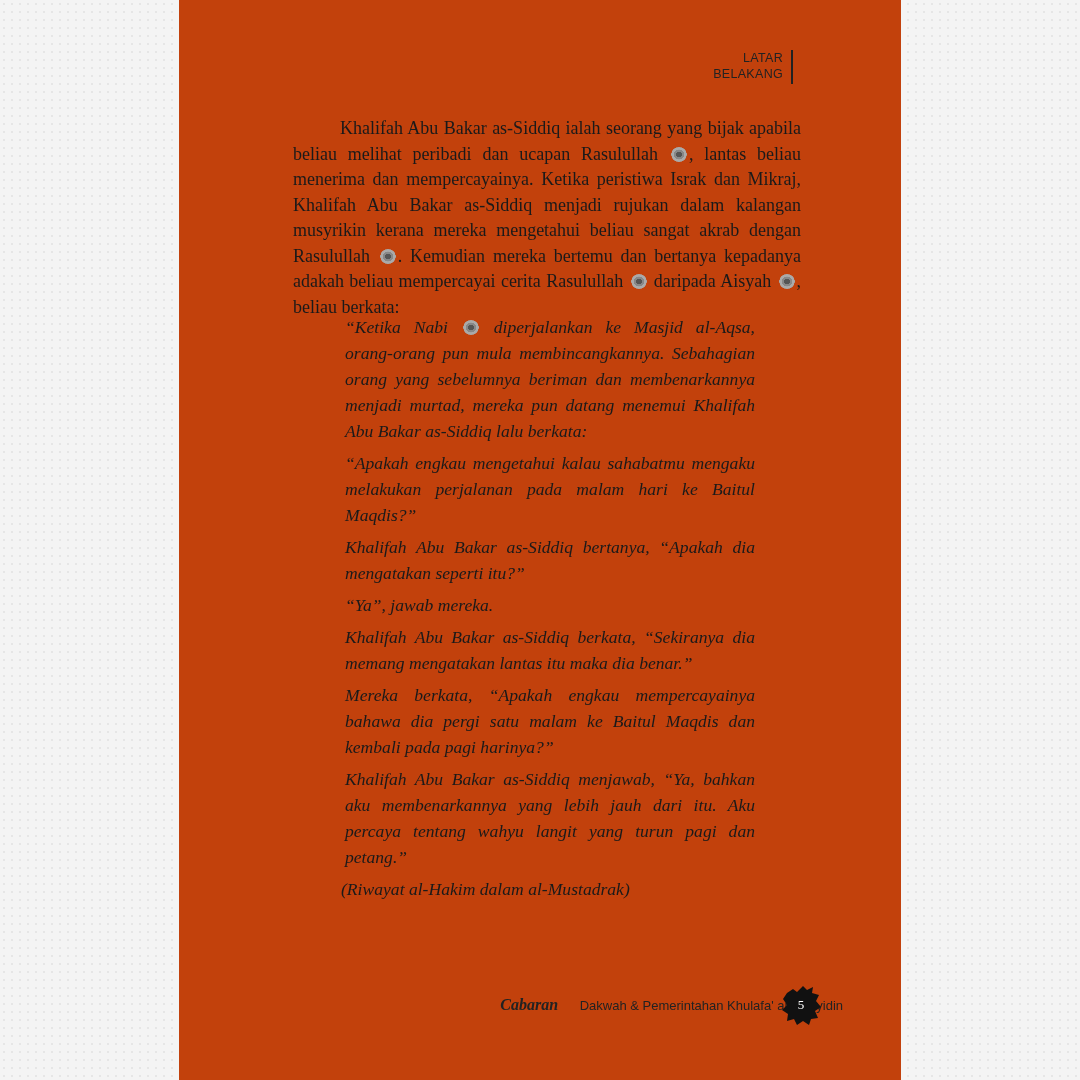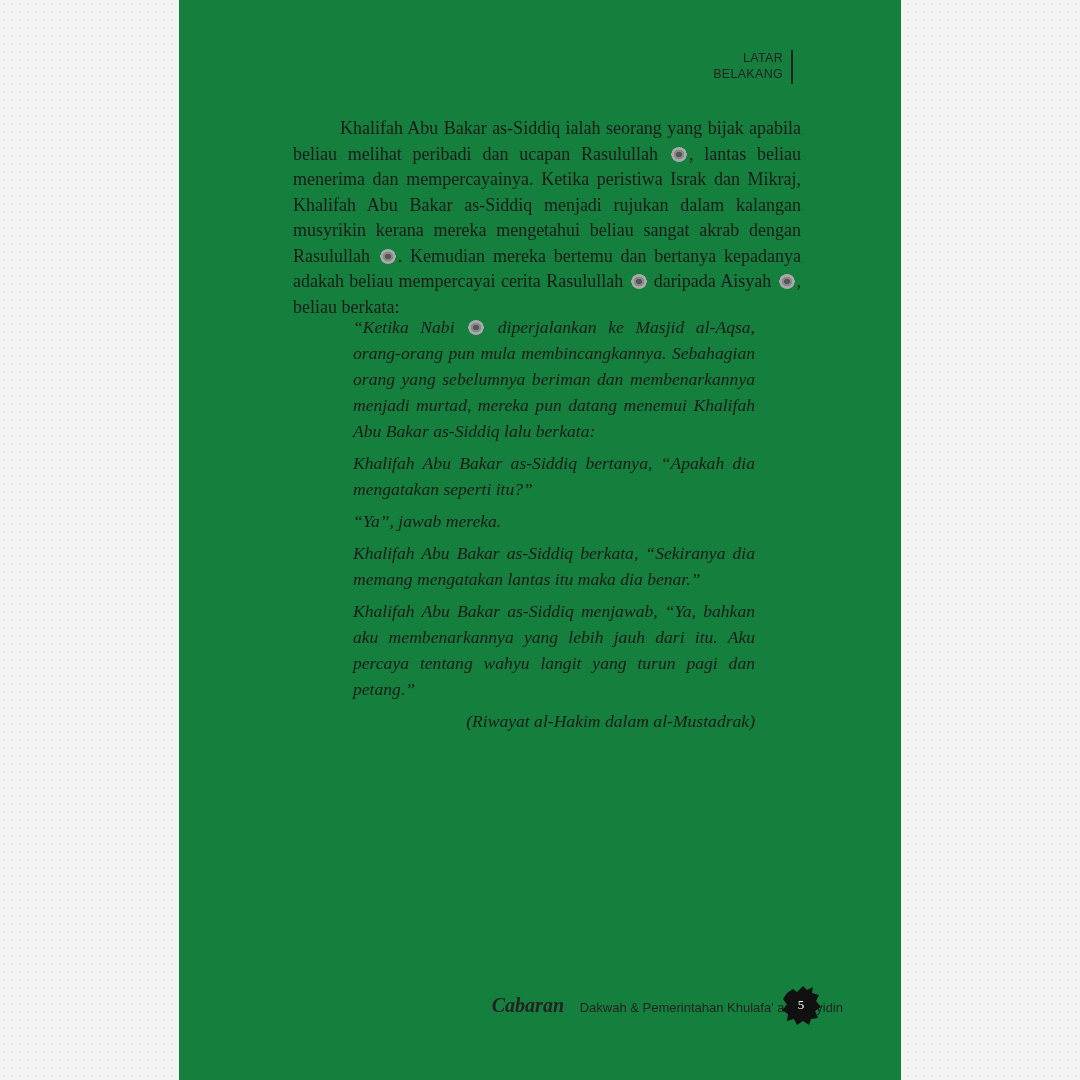--- a/index.html
+++ b/index.html
@@ -5,21 +5,21 @@
     html, body { margin: 0; padding: 0; }
     body {
       width: 1080px; height: 1080px; position: relative; overflow: hidden;
       background-color: #f4f4f4;
       background-image: radial-gradient(#e6e6e6 0.8px, transparent 1px);
       background-size: 8px 8px;
       font-family: "Liberation Serif", serif;
     }
     .page {
       position: absolute; left: 179px; top: 0; width: 722px; height: 1080px;
-      background: #15803d;
+      background: #c2410c;
     }
     .running-head {
       position: absolute; right: 108px; top: 50px;
       text-align: right; font-family: "Liberation Sans", sans-serif;
       font-size: 12.5px; line-height: 16px; letter-spacing: 0.3px; color: #222;
       padding-right: 10px;
     }
     .running-head .bar {
       position: absolute; right: 0; top: 0; width: 2px; height: 34px; background: #222;
     }
@@ -32,30 +32,30 @@
       display: inline-block; width: 16px; height: 15px; vertical-align: -2px;
       border-radius: 50%;
       background: radial-gradient(circle, #555 0 25%, #888 26% 45%, #aaa 46% 70%, transparent 71%);
       margin: 0 2px;
     }
     .quote {
       position: absolute; left: 162px; top: 314px; width: 414px;
       font-style: italic; font-size: 17.6px; line-height: 26px; color: #1a1a1a;
       text-align: justify;
     }
-    .quote p { margin: 0 0 6px 12px; }
-    .quote .ref { text-align: right; margin-top: 2px; }
+    .quote p { margin: 0 0 6px 4px; }
+    .quote .ref { margin-top: 2px; }
     .footer {
       position: absolute; left: 244px; top: 990px; width: 420px;
       text-align: right; font-family: "Liberation Sans", sans-serif;
       font-size: 13px; color: #222; line-height: 30px;
     }
     .footer .brand {
       font-family: "Liberation Serif", serif; font-style: italic; font-weight: bold;
-      font-size: 20px; margin-right: 12px;
+      font-size: 16px; margin-right: 18px;
     }
     .page-num {
       position: absolute; left: 600px; top: 983px; width: 44px; height: 44px;
     }
     .page-num svg { position: absolute; left: 0; top: 0; }
     .page-num span {
       position: absolute; left: 0; top: 0; width: 44px; height: 44px;
       text-align: center; line-height: 44px; color: #fff;
       font-family: "Liberation Serif", serif; font-size: 13px;
     }
@@ -80,23 +80,25 @@
       <span class="salawat"></span><span>, beliau berkata:</span>
     </p>
   </div>
 
   <div class="quote">
     <p>
       <span>“Ketika Nabi</span>
       <span class="salawat"></span>
       <span>diperjalankan ke Masjid al-Aqsa, orang-orang pun mula membincangkannya. Sebahagian orang yang sebelumnya beriman dan membenarkannya menjadi murtad, mereka pun datang menemui Khalifah Abu Bakar as-Siddiq lalu berkata:</span>
     </p>
+    <p>“Apakah engkau mengetahui kalau sahabatmu mengaku melakukan perjalanan pada malam hari ke Baitul Maqdis?”</p>
     <p>Khalifah Abu Bakar as-Siddiq bertanya, “Apakah dia mengatakan seperti itu?”</p>
     <p>“Ya”, jawab mereka.</p>
     <p>Khalifah Abu Bakar as-Siddiq berkata, “Sekiranya dia memang mengatakan lantas itu maka dia benar.”</p>
+    <p>Mereka berkata, “Apakah engkau mempercayainya bahawa dia pergi satu malam ke Baitul Maqdis dan kembali pada pagi harinya?”</p>
     <p>Khalifah Abu Bakar as-Siddiq menjawab, “Ya, bahkan aku membenarkannya yang lebih jauh dari itu. Aku percaya tentang wahyu langit yang turun pagi dan petang.”</p>
     <div class="ref">(Riwayat al-Hakim dalam al-Mustadrak)</div>
   </div>
 
   <div class="footer">
     <span class="brand">Cabaran</span>
     <span>Dakwah &amp; Pemerintahan Khulafa' ar-Rasyidin</span>
   </div>
 
   <div class="page-num">

